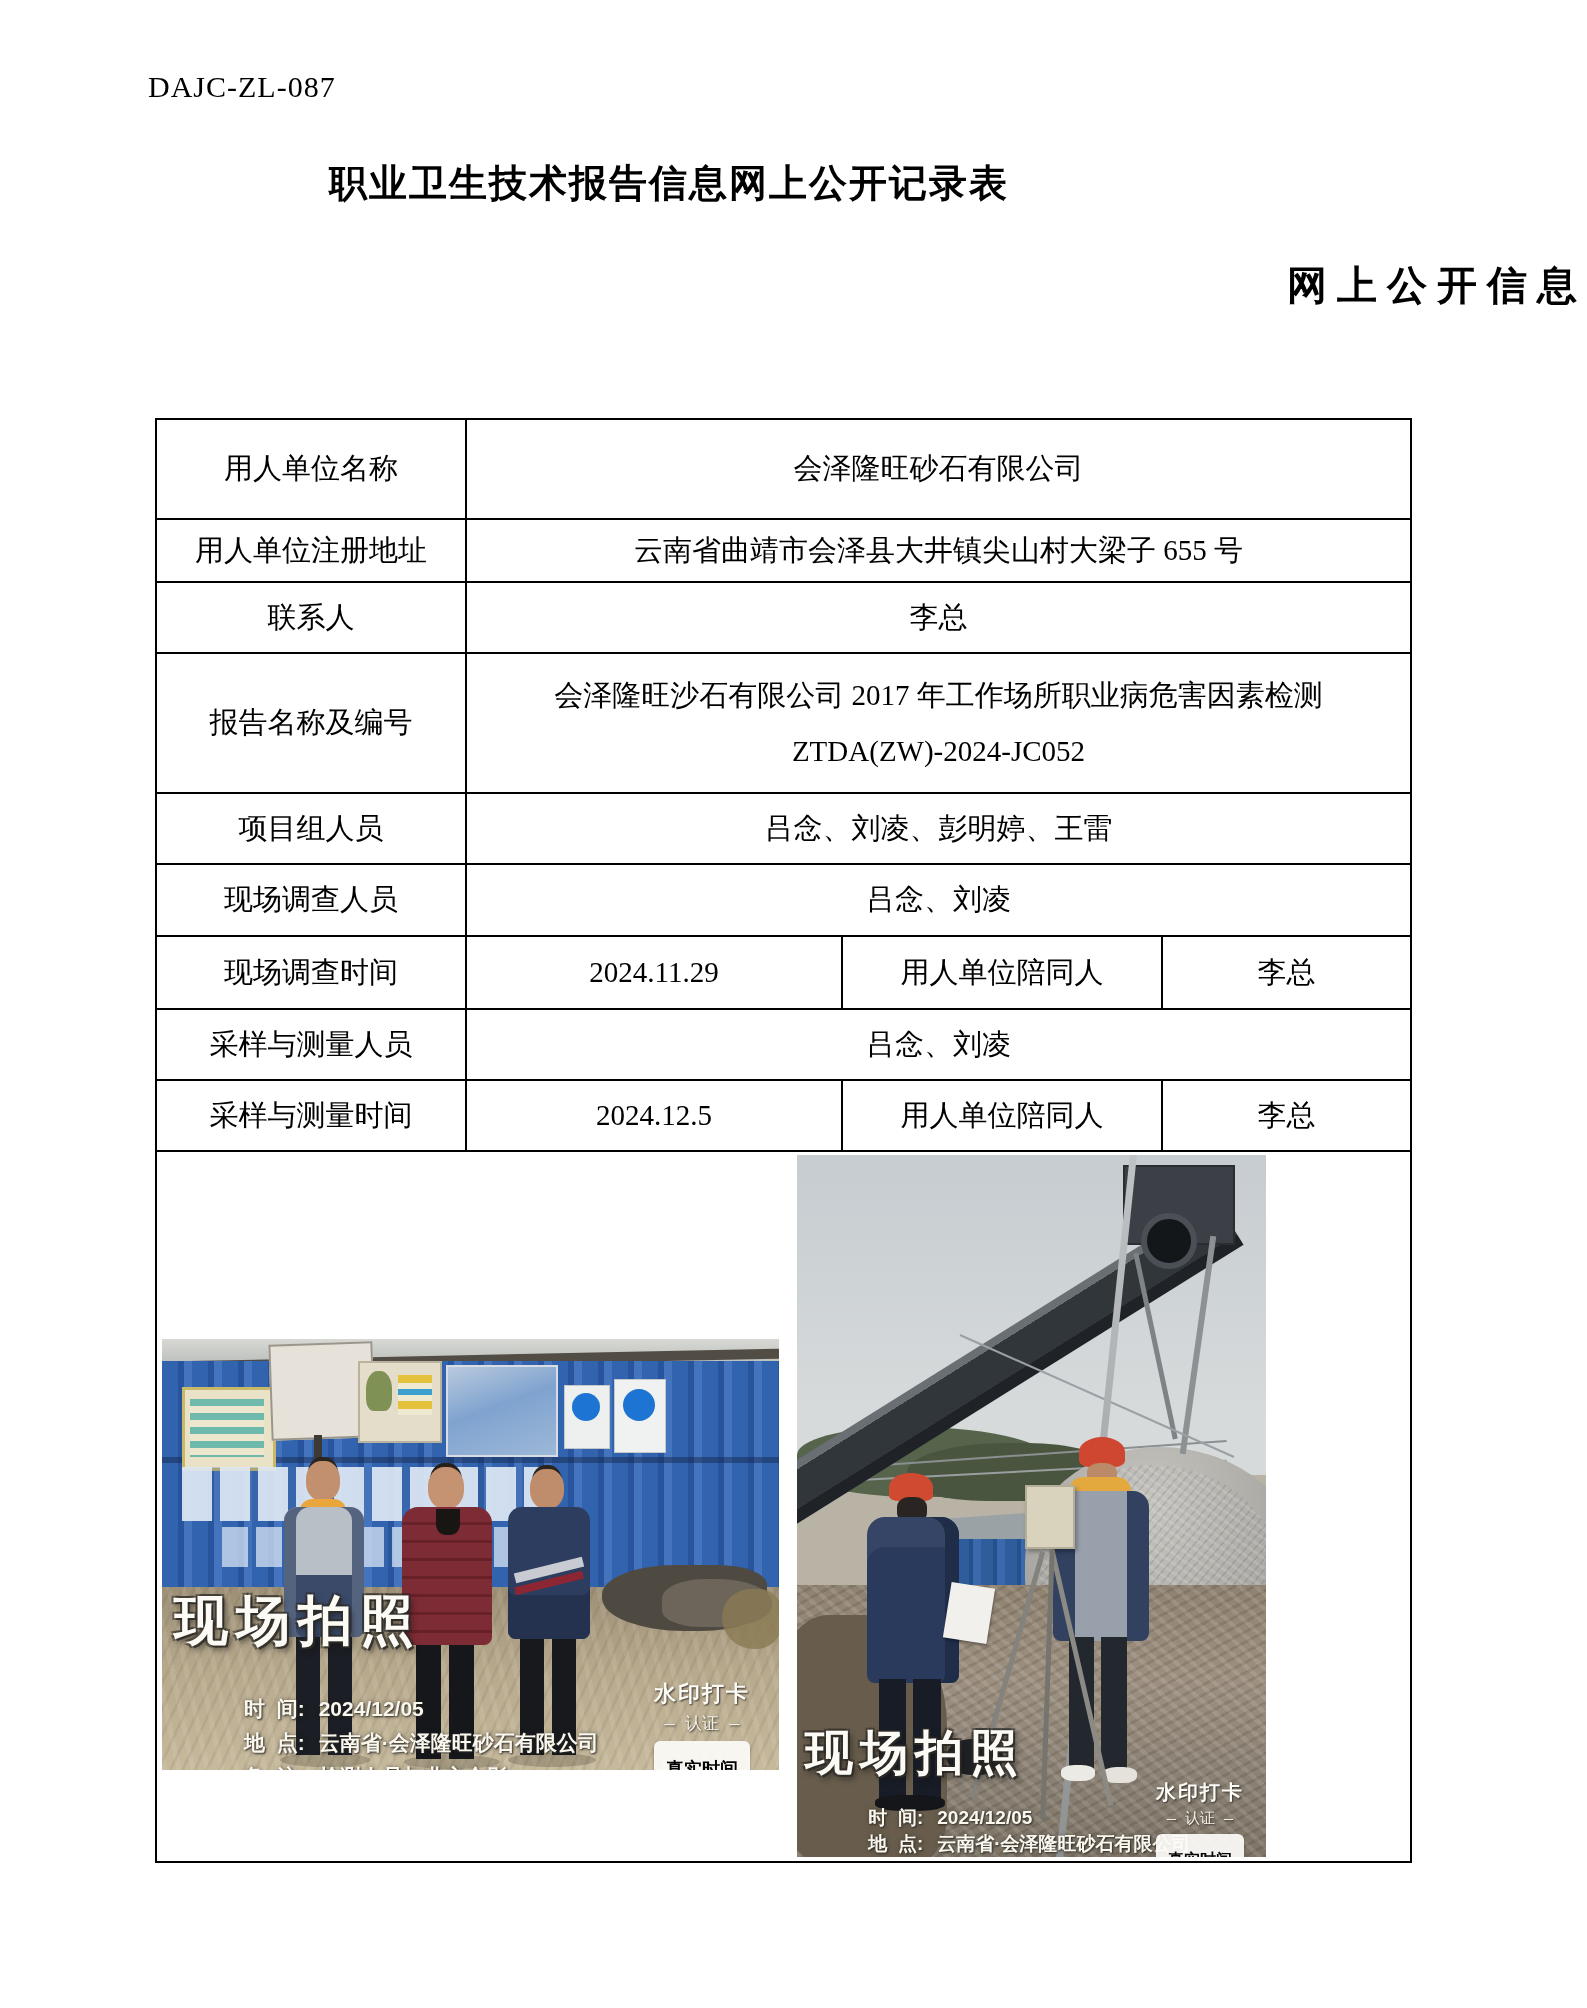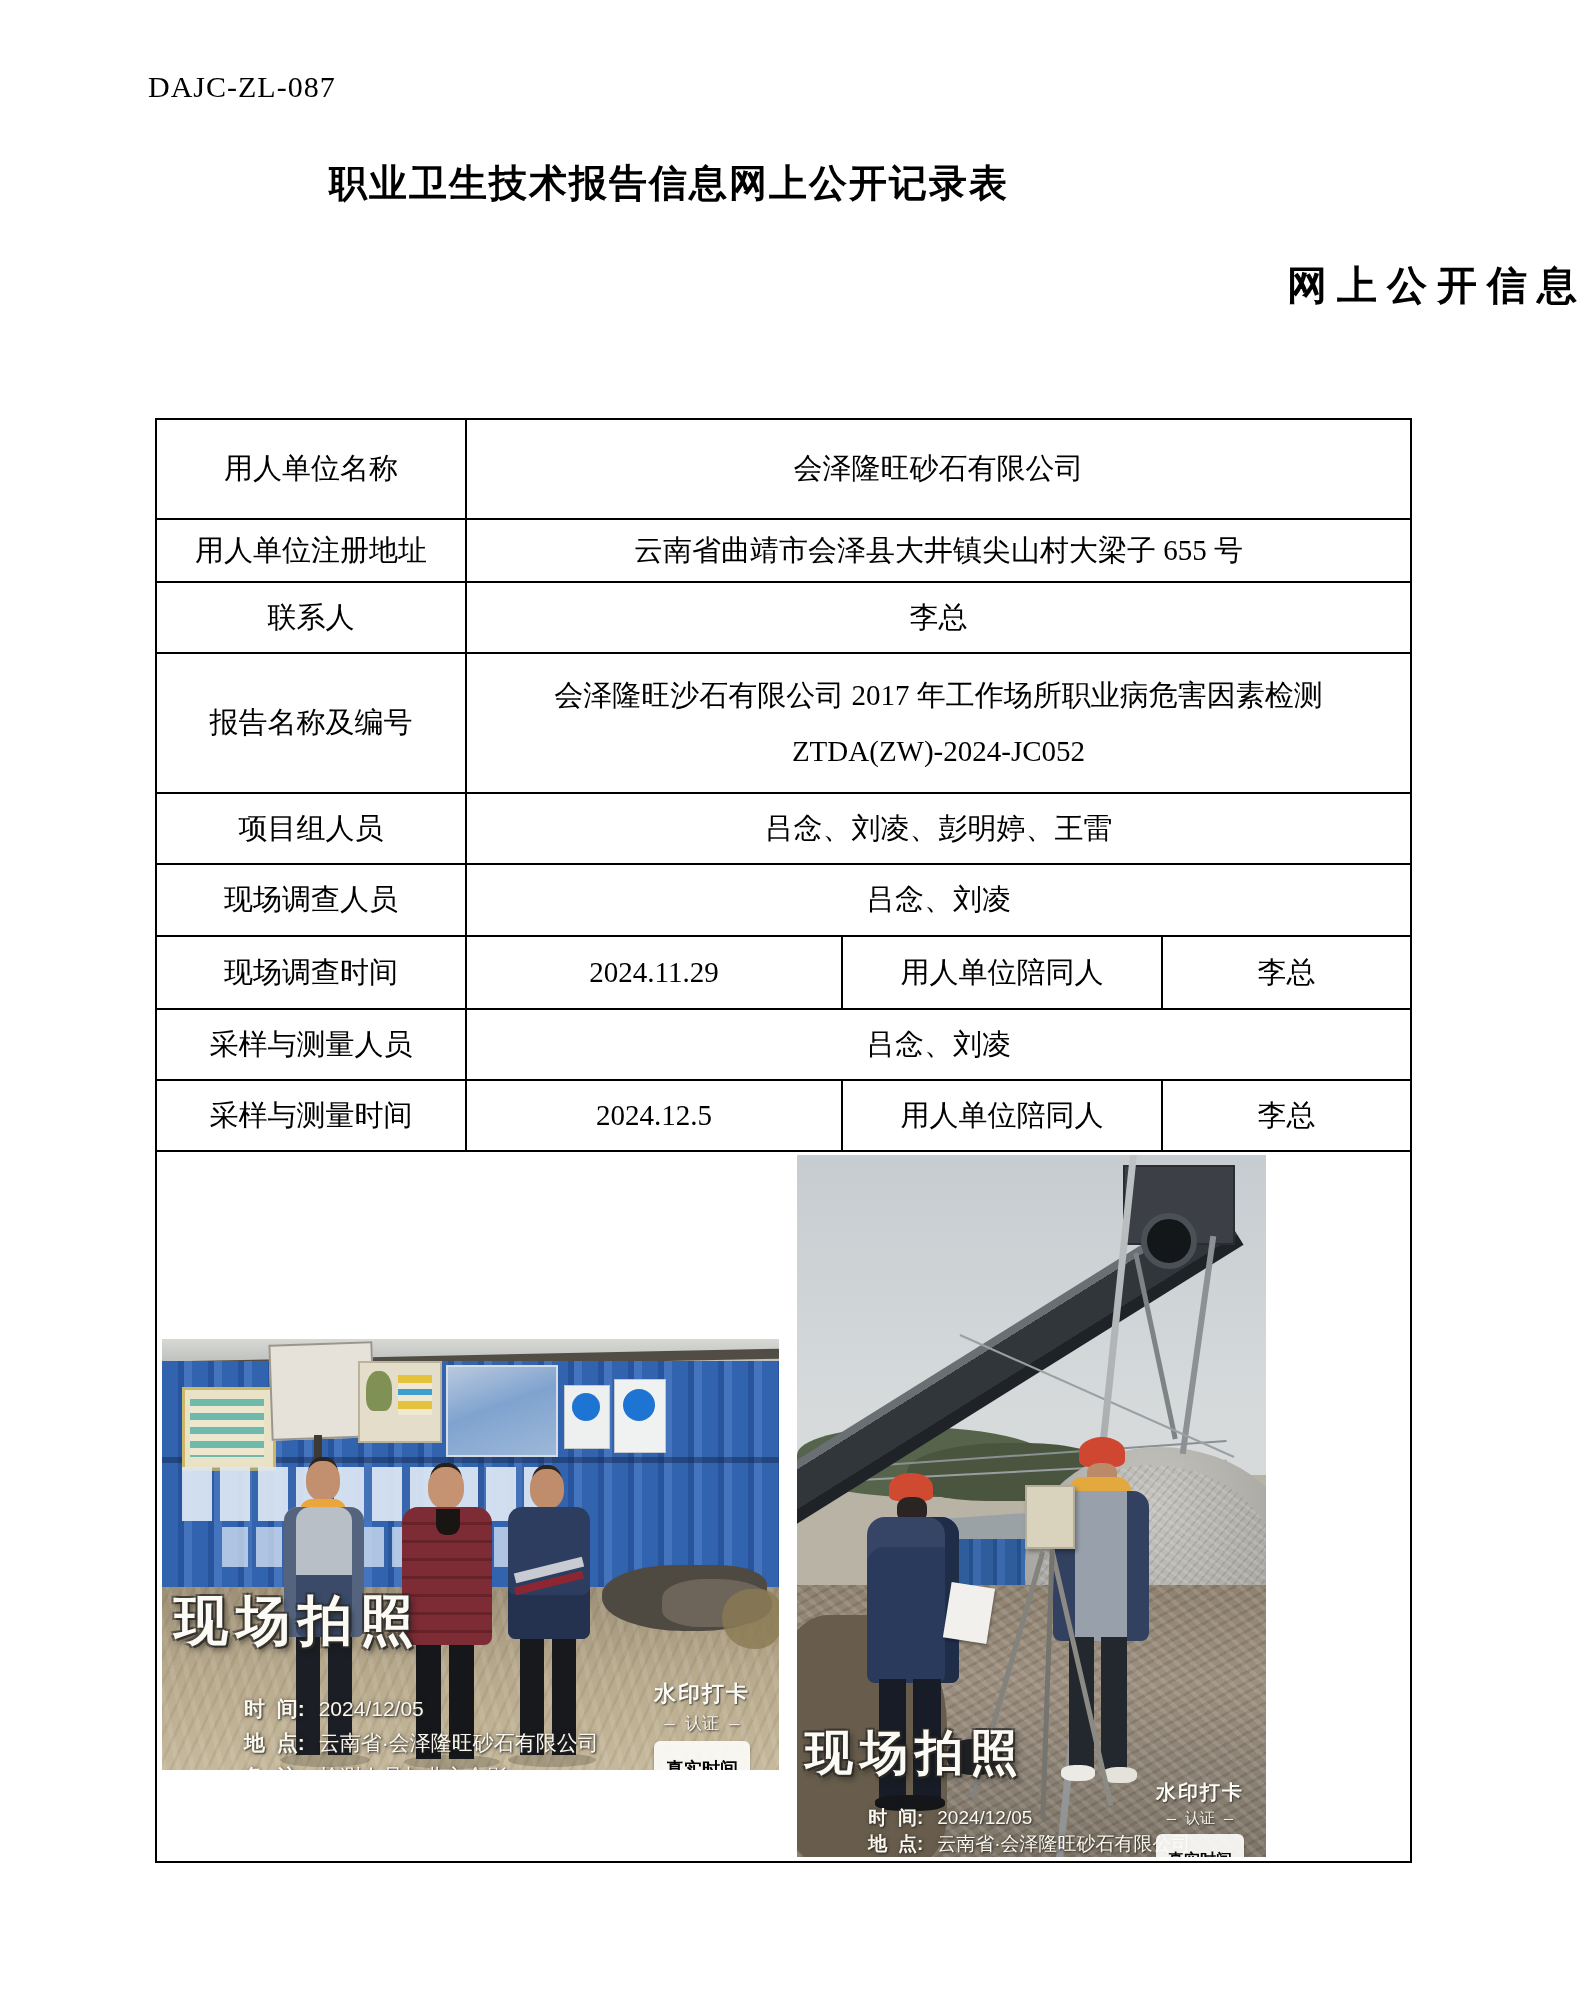--- a/index.html
+++ b/index.html
@@ -29,21 +29,21 @@
   .el{position:absolute;}
   
   .stamp{position:absolute;color:#fbfaf4;font-weight:bold;white-space:pre;
          font-family:"Liberation Sans","DejaVu Sans",sans-serif;
          text-shadow:2px 2px 0 rgba(45,42,38,.85),-2px -2px 0 rgba(45,42,38,.55),
                      2px -2px 0 rgba(45,42,38,.55),-2px 2px 0 rgba(45,42,38,.55),
                      3px 4px 6px rgba(20,20,20,.6);}
   .wm-row{position:absolute;color:#faf7ee;font-weight:bold;white-space:pre;
          font-family:"Liberation Sans","DejaVu Sans",sans-serif;
          text-shadow:1px 1px 2px rgba(40,38,34,.9),0 0 4px rgba(40,38,34,.5);}
-  .wm-val{margin-left:14px;font-weight:normal;}
+  .wm-val{margin-left:14px;font-weight:bold;}
   .badge{position:absolute;text-align:center;
          font-family:Liberation Mono, monospace;}
   .badge-title{color:#fbfaf4;font-weight:bold;font-size:22px;letter-spacing:2px;
          text-shadow:1px 1px 2px rgba(40,38,34,.9);}
   .badge-sub{color:#f4f1e8;font-size:17px;margin-top:3px;
          text-shadow:1px 1px 2px rgba(40,38,34,.9);}
   .badge-tag{display:inline-block;margin-top:6px;background:rgba(252,251,247,.93);
          color:#000000;font-size:18px;font-weight:bold;border-radius:6px;
          padding:16px 12px;box-shadow:0 2px 3px rgba(0,0,0,.35);}
 </style>

